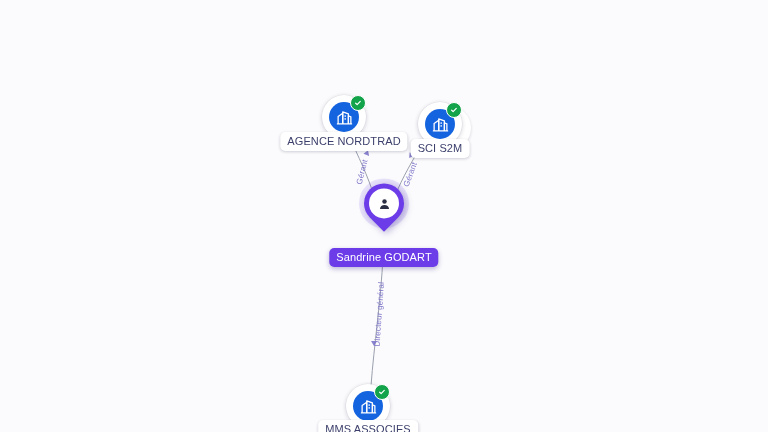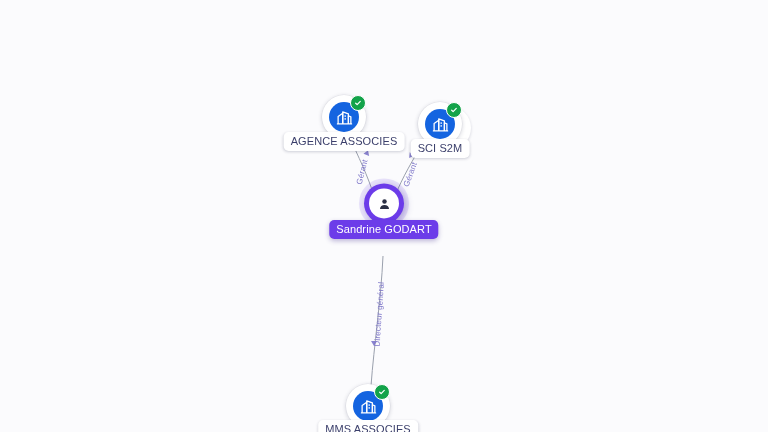--- a/index.html
+++ b/index.html
@@ -190,21 +190,21 @@
           </svg>
         </div>
         <div class="verified-badge">
           <svg width="8" height="8" viewBox="0 0 12 12" fill="none">
             <path d="M2.5 6.3 L4.7 8.4 L9.4 3.6" stroke="#ffffff" stroke-width="1.8" stroke-linecap="round" stroke-linejoin="round"></path>
           </svg>
         </div>
       </div>
     </div>
   </div>
-  <div class="node-label" style="left:344px; top:132px;">AGENCE ASSOCIES</div>
+  <div class="node-label" style="left:344px; top:132px;">AGENCE NORDTRAD</div>
 
   <div class="node" style="left:440px; top:124px;">
     <div class="node-center">
       <div class="company-chip stacked">
         <div class="company-disc">
           <svg width="17" height="17" viewBox="0 0 24 24" fill="none">
             <path d="M3 21V10.5L9.5 6v15" stroke="#ffffff" stroke-width="1.8" stroke-linejoin="round"></path>
             <path d="M9.5 21V4l8 3v14" stroke="#ffffff" stroke-width="1.8" stroke-linejoin="round"></path>
             <path d="M17.5 21V9.5L21 11v10" stroke="#ffffff" stroke-width="1.8" stroke-linejoin="round"></path>
             <path d="M2 21h20" stroke="#ffffff" stroke-width="1.8" stroke-linecap="round"></path>
@@ -229,21 +229,21 @@
         <div class="pin-shape"></div>
         <div class="pin-ring">
           <svg width="15" height="15" viewBox="0 0 24 24" fill="none">
             <circle cx="12" cy="8" r="3.6" fill="#2b2f44"></circle>
             <path d="M4.8 20c0-4 3.3-6.4 7.2-6.4s7.2 2.4 7.2 6.4z" fill="#2b2f44"></path>
           </svg>
         </div>
       </div>
     </div>
   </div>
-  <div class="node-label primary" style="left:384px; top:220px;">Sandrine GODART</div>
+  <div class="node-label primary" style="left:384px; top:248px;">Sandrine GODART</div>
 
   <div class="node" style="left:368px; top:406px;">
     <div class="node-center">
       <div class="company-chip">
         <div class="company-disc">
           <svg width="17" height="17" viewBox="0 0 24 24" fill="none">
             <path d="M3 21V10.5L9.5 6v15" stroke="#ffffff" stroke-width="1.8" stroke-linejoin="round"></path>
             <path d="M9.5 21V4l8 3v14" stroke="#ffffff" stroke-width="1.8" stroke-linejoin="round"></path>
             <path d="M17.5 21V9.5L21 11v10" stroke="#ffffff" stroke-width="1.8" stroke-linejoin="round"></path>
             <path d="M2 21h20" stroke="#ffffff" stroke-width="1.8" stroke-linecap="round"></path>

